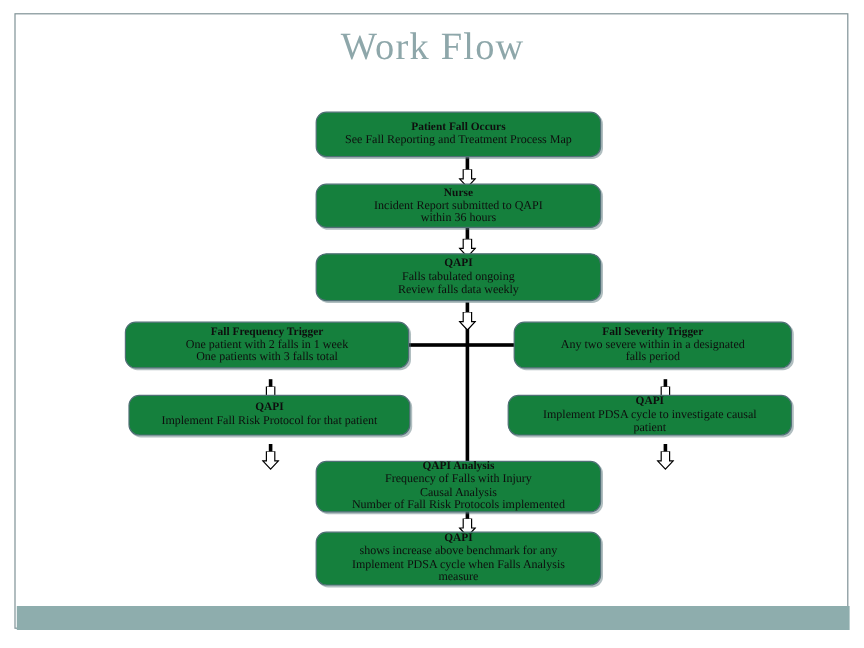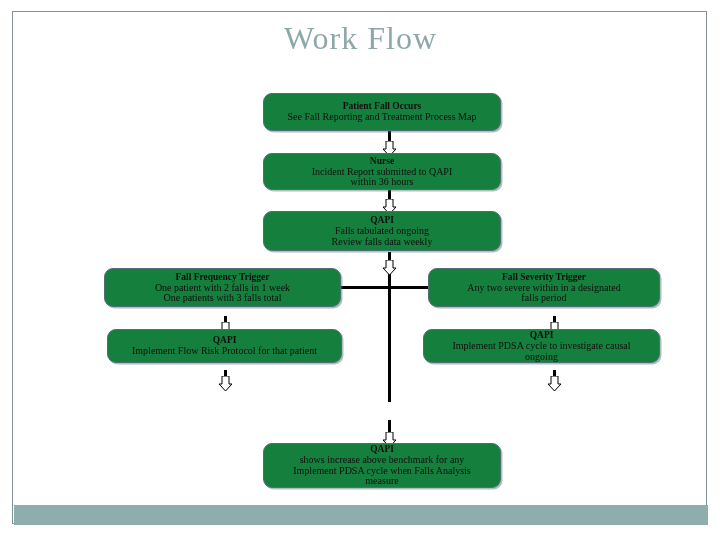--- a/index.html
+++ b/index.html
@@ -177,29 +177,35 @@
     </div>
 
     <div class="node" style="left:415px;top:256px;width:232px;height:39px;">
       <div class="hd">Fall Severity Trigger</div>
       <div class="ln">Any two severe within in a designated</div>
       <div class="ln">falls period</div>
     </div>
 
     <div class="node" style="left:94px;top:317px;width:235px;height:34px;">
       <div class="hd">QAPI</div>
-      <div class="ln">Implement Flow Risk Protocol for that patient</div>
+      <div class="ln">Implement Fall Risk Protocol for that patient</div>
     </div>
 
     <div class="node" style="left:410px;top:317px;width:237px;height:34px;">
       <div class="hd">QAPI</div>
       <div class="ln">Implement PDSA cycle to investigate causal</div>
-      <div class="ln">ongoing</div>
-    </div>
-
+      <div class="ln">patient</div>
+    </div>
+
+    <div class="node" style="left:250px;top:372px;width:238px;height:43px;">
+      <div class="hd">QAPI Analysis</div>
+      <div class="ln">Frequency of Falls with Injury</div>
+      <div class="ln">Causal Analysis</div>
+      <div class="ln">Number of Fall Risk Protocols implemented</div>
+    </div>
 
     <div class="node" style="left:250px;top:431px;width:238px;height:45px;">
       <div class="hd">QAPI</div>
       <div class="ln">shows increase above benchmark for any</div>
       <div class="ln">Implement PDSA cycle when Falls Analysis</div>
       <div class="ln">measure</div>
     </div>
 
   </div>
 

